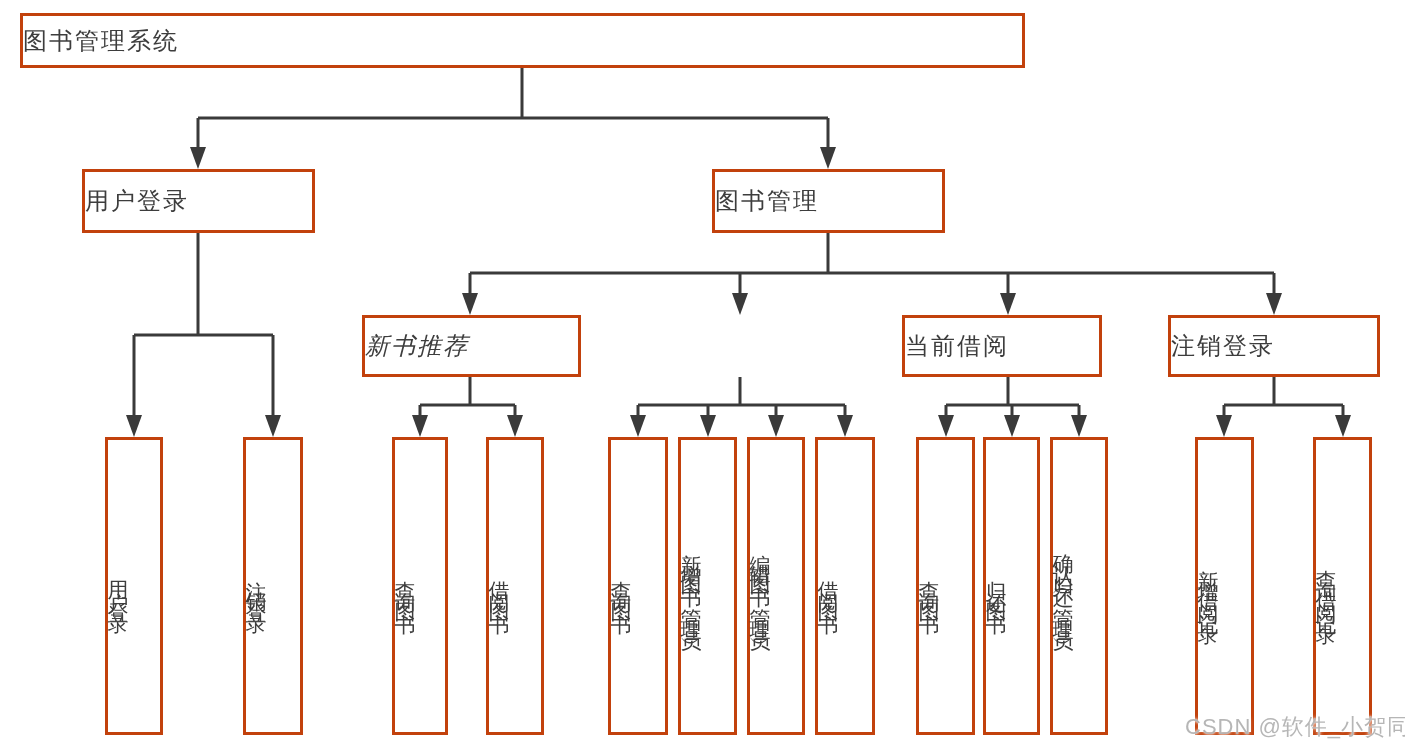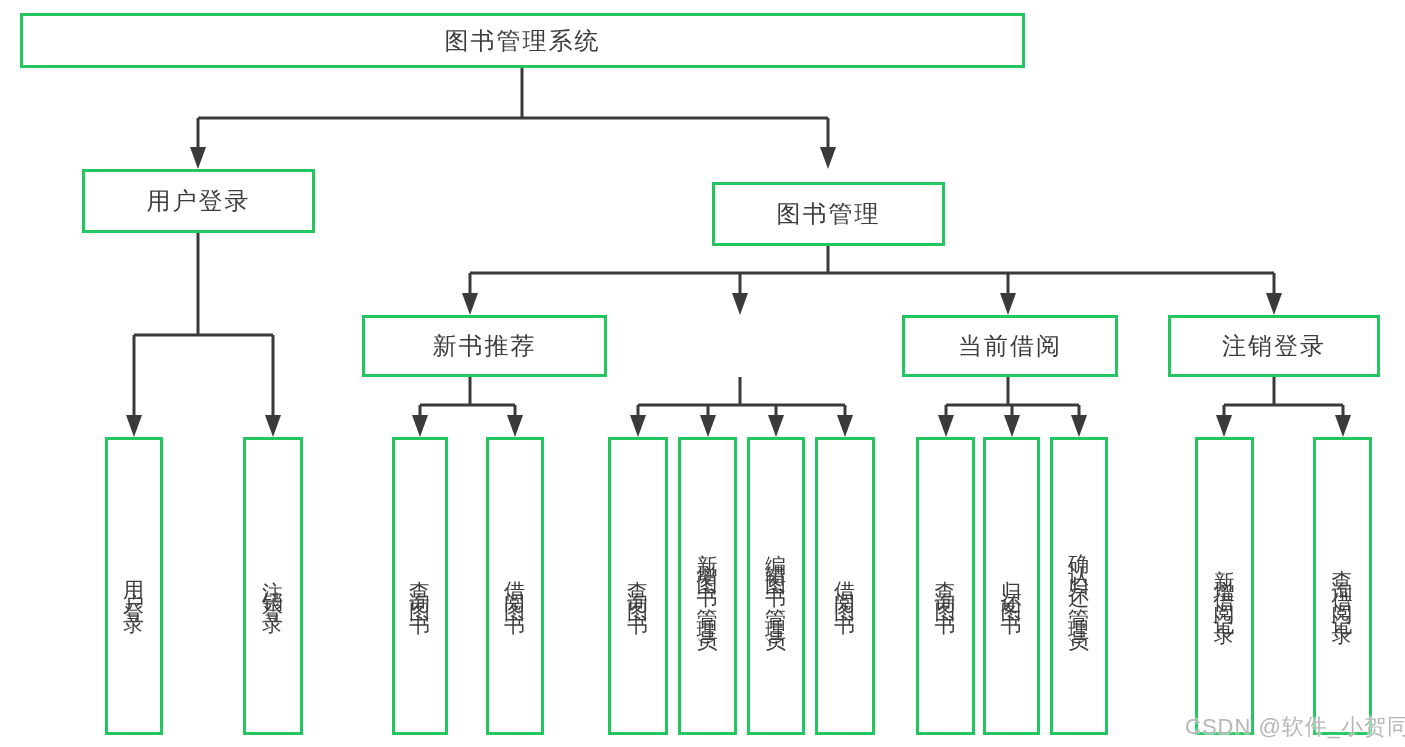--- a/index.html
+++ b/index.html
@@ -8,23 +8,23 @@
     width:1405px;height:747px;
     background:#ffffff;
     font-family:"Liberation Sans","DejaVu Sans",sans-serif;
     overflow:hidden;
   }
   .connectors{position:absolute;left:0;top:0;z-index:1;}
   .connectors path{stroke:#3a3a3a;stroke-width:3;fill:none;}
   .node{
     position:absolute;
     background:#ffffff;
-    border:3px solid #22c55e;
+    border:3px solid #c2410c;
     box-sizing:border-box;
-    display:flex;align-items:center;justify-content:center;
+    display:flex;align-items:center;
     z-index:2;
   }
   .hnode-label{
     font-size:24px;color:#3d3d3d;letter-spacing:2px;white-space:nowrap;
   }
   .vtext{
     writing-mode:vertical-rl;
     text-orientation:mixed;
     font-size:21px;
     letter-spacing:11px;
@@ -79,28 +79,28 @@
       </g>
   </svg>
 
   <div class="node" style="left:20px;top:13px;width:1005px;height:55px;">
     <span class="hnode-label">图书管理系统</span>
   </div>
 
   <div class="node" style="left:82px;top:169px;width:233px;height:64px;">
     <span class="hnode-label">用户登录</span>
   </div>
-  <div class="node" style="left:712px;top:169px;width:233px;height:64px;margin-top:13px;">
+  <div class="node" style="left:712px;top:169px;width:233px;height:64px;">
     <span class="hnode-label">图书管理</span>
   </div>
 
-  <div class="node" style="left:362px;top:315px;width:245px;height:62px;">
+  <div class="node" style="left:362px;top:315px;width:219px;height:62px;font-style:italic;">
     <span class="hnode-label">新书推荐</span>
   </div>
-  <div class="node" style="left:902px;top:315px;width:216px;height:62px;">
+  <div class="node" style="left:902px;top:315px;width:200px;height:62px;">
     <span class="hnode-label">当前借阅</span>
   </div>
   <div class="node" style="left:1168px;top:315px;width:212px;height:62px;">
     <span class="hnode-label">注销登录</span>
   </div>
 
   <div class="node" style="left:105px;top:437px;width:58px;height:298px;">
     <span class="vtext">用户登录</span>
   </div>
   <div class="node" style="left:243px;top:437px;width:60px;height:298px;">

